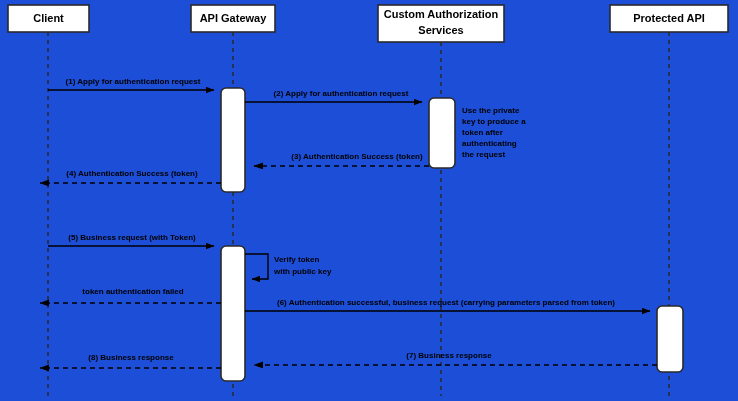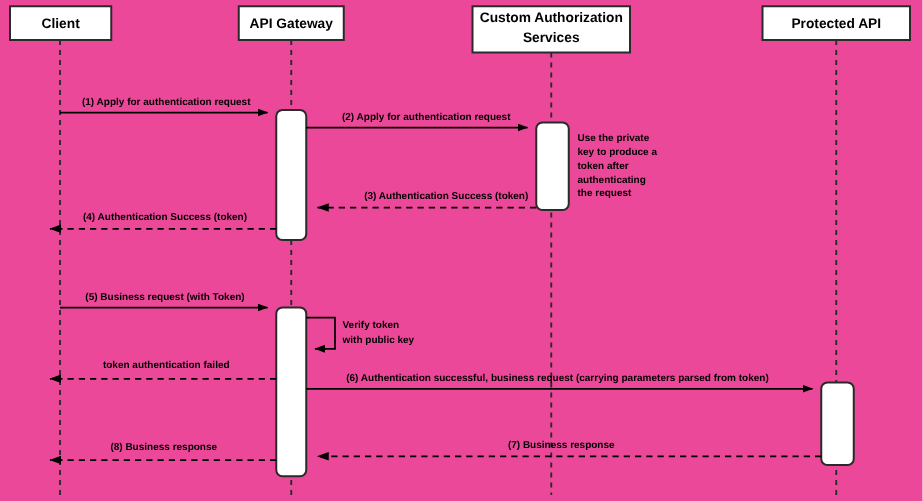--- a/index.html
+++ b/index.html
@@ -8,21 +8,21 @@
     padding: 0;
     background: #ffffff;
   }
   body {
     font-family: "Liberation Sans", sans-serif;
   }
   #diagram-root {
     position: relative;
     width: 738px;
     height: 401px;
-    background: #ec4899;
+    background: #1d4ed8;
     overflow: hidden;
   }
   #seq-svg {
     display: block;
     width: 738px;
     height: 401px;
   }
   .lifeline-title {
     font-family: "Liberation Sans", sans-serif;
     font-size: 11px;

